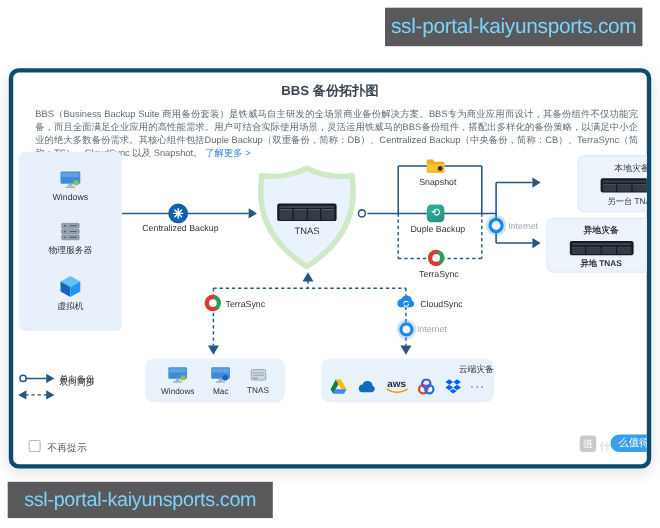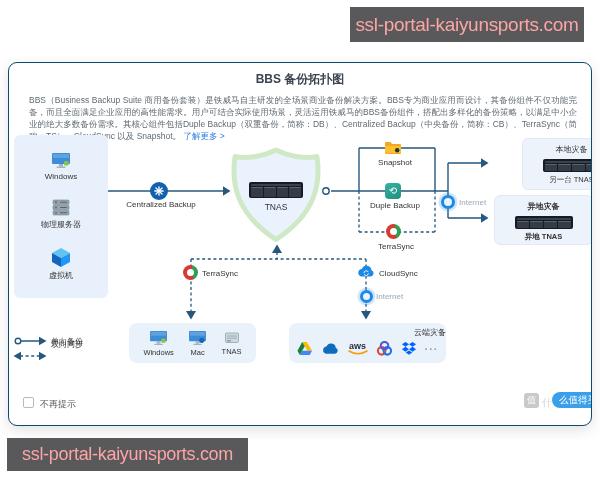--- a/index.html
+++ b/index.html
@@ -1,27 +1,27 @@
 <!DOCTYPE html>
 <html><head>
 <meta charset="utf-8">
 <style>
   * { margin:0; padding:0; box-sizing:border-box; }
   html,body { background:#fff; }
   body { font-family:"Liberation Sans", sans-serif; }
   .stage { position:relative; width:600px; height:480px; background:#fff; overflow:hidden; }
 
   
-  .banner { position:absolute; background:#59595b; color:#fca5a5; display:flex; align-items:center; justify-content:center; letter-spacing:-0.3px; white-space:nowrap; }
+  .banner { position:absolute; background:#59595b; color:#7dd3fc; display:flex; align-items:center; justify-content:center; letter-spacing:-0.3px; white-space:nowrap; }
   .banner.top { left:350px; top:7px; width:234px; height:35px; font-size:19px; }
   .banner.bottom { left:7px; top:438px; width:241px; height:33px; font-size:18px; }
 
   
   .dialog { position:absolute; left:8px; top:62px; width:584px; height:364px; background:#fff;
-            border:1px solid #0c4a6e; border-radius:9px; box-shadow:0 4px 14px rgba(0,0,0,.12); overflow:hidden; }
+            border:4px solid #0c4a6e; border-radius:9px; box-shadow:0 4px 14px rgba(0,0,0,.12); overflow:hidden; }
   .dlg-title { position:absolute; left:0; top:8px; width:100%; text-align:center; font-size:12px; color:#3c4450; font-weight:bold; }
   .dlg-desc { position:absolute; left:20px; top:31px; width:548px; font-size:8.5px; line-height:12px; color:#5f6b74; text-align:justify; }
   .dlg-desc a { color:#2f7fe0; text-decoration:none; }
 
   
   .wires { position:absolute; left:0; top:0; width:584px; height:364px; }
 
   
   .side-panel { position:absolute; left:5px; top:72px; width:94px; height:163px; background:#e8f1fb; border-radius:6px;
                 display:flex; flex-direction:column; justify-content:space-evenly; align-items:center; }

